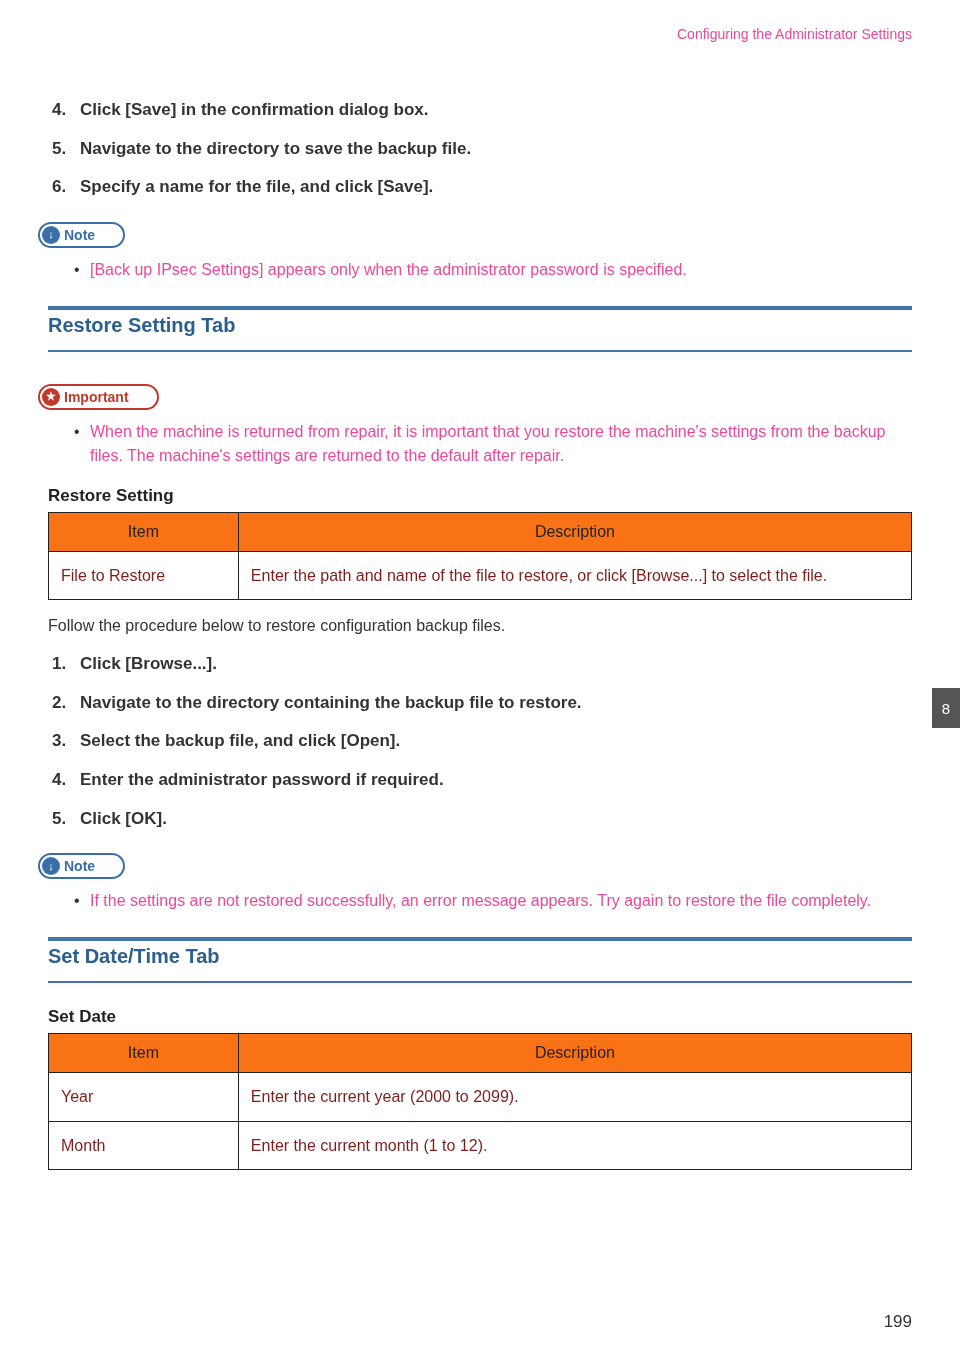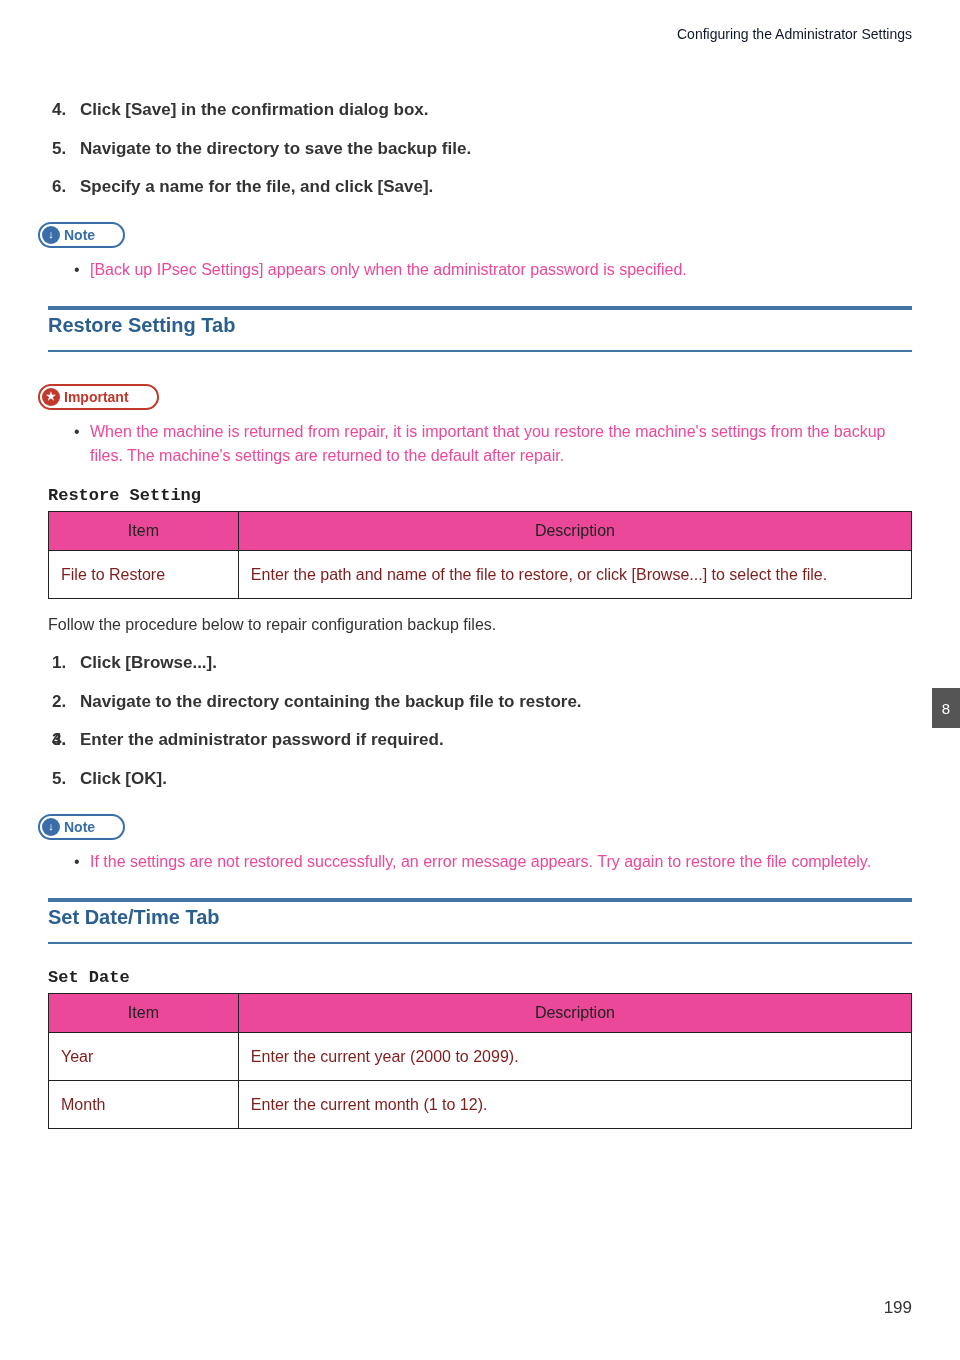--- a/index.html
+++ b/index.html
@@ -13,21 +13,21 @@
   .page {
     width: 960px;
     height: 1360px;
     position: relative;
     box-sizing: border-box;
     padding: 18px 48px 0 48px;
   }
   .running-head {
     text-align: right;
     font-size: 14px;
-    color: #0f172a;
+    color: #ec4899;
     margin-top: 8px;
     margin-bottom: 56px;
   }
   ol.steps {
     list-style: none;
     padding: 0;
     margin: 0 0 8px 0;
   }
   ol.steps > li {
     font-size: 17px;
@@ -106,37 +106,36 @@
     margin: 4px 0 0 0;
     padding-bottom: 13px;
     border-bottom: 2px solid #4176a6;
   }
   .sec-body { margin-top: 24px; }
   .subhead {
     font-size: 17px;
     font-weight: 700;
     color: #222;
     margin: 18px 0 6px 0;
-    font-family: Liberation Mono, monospace;
   }
   .para {
     font-size: 16px;
     color: #333;
     margin: 14px 0;
     line-height: 1.5;
   }
   table.spec {
     width: 100%;
     border-collapse: collapse;
     border: 1px solid #222;
     margin: 0 0 6px 0;
     font-size: 16px;
   }
   table.spec th {
-    background: #ec4899;
+    background: #f97316;
     font-weight: 400;
     color: #222;
     padding: 10px 25px;
     border: 1px solid #222;
     text-align: center;
   }
   table.spec td {
     border: 1px solid #222;
     padding: 12px 12px;
     vertical-align: top;
@@ -154,21 +153,21 @@
     color: #fff;
     font-size: 15px;
     display: flex;
     align-items: center;
     justify-content: center;
     border-radius: 0;
   }
   .page-num {
     position: absolute;
     right: 48px;
-    bottom: 42px;
+    bottom: 28px;
     font-size: 17px;
     color: #333;
   }
 </style>
 </head>
 <body>
 
 <div class="page">
 
   <div class="running-head">Configuring the Administrator Settings</div>
@@ -221,33 +220,34 @@
         </tr>
       </thead>
       <tbody>
         <tr>
           <td class="item">File to Restore</td>
           <td>Enter the path and name of the file to restore, or click [Browse...] to select the file.</td>
         </tr>
       </tbody>
     </table>
 
-    <p class="para">Follow the procedure below to repair configuration backup files.</p>
+    <p class="para">Follow the procedure below to restore configuration backup files.</p>
 
     <ol class="steps">
       <li>
         <span class="num">1.</span>
         <span>Click [Browse...].</span>
       </li>
       <li>
         <span class="num">2.</span>
         <span>Navigate to the directory containing the backup file to restore.</span>
       </li>
       <li>
         <span class="num">3.</span>
+        <span>Select the backup file, and click [Open].</span>
       </li>
       <li>
         <span class="num">4.</span>
         <span>Enter the administrator password if required.</span>
       </li>
       <li>
         <span class="num">5.</span>
         <span>Click [OK].</span>
       </li>
     </ol>

